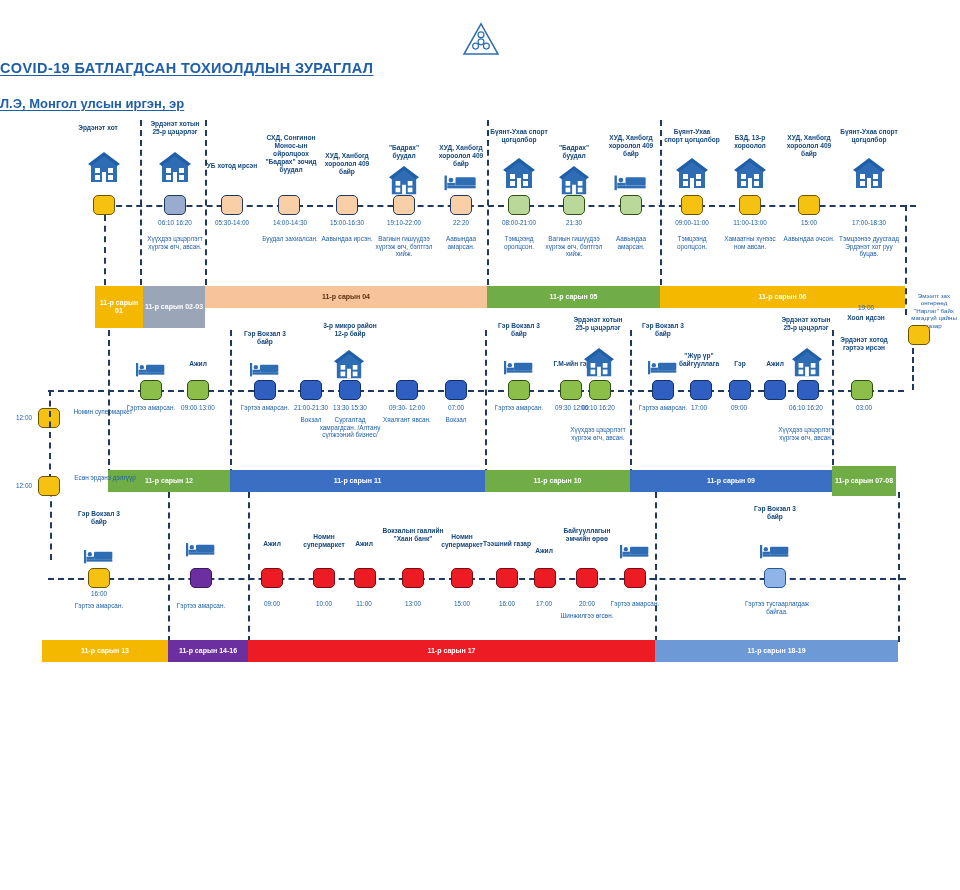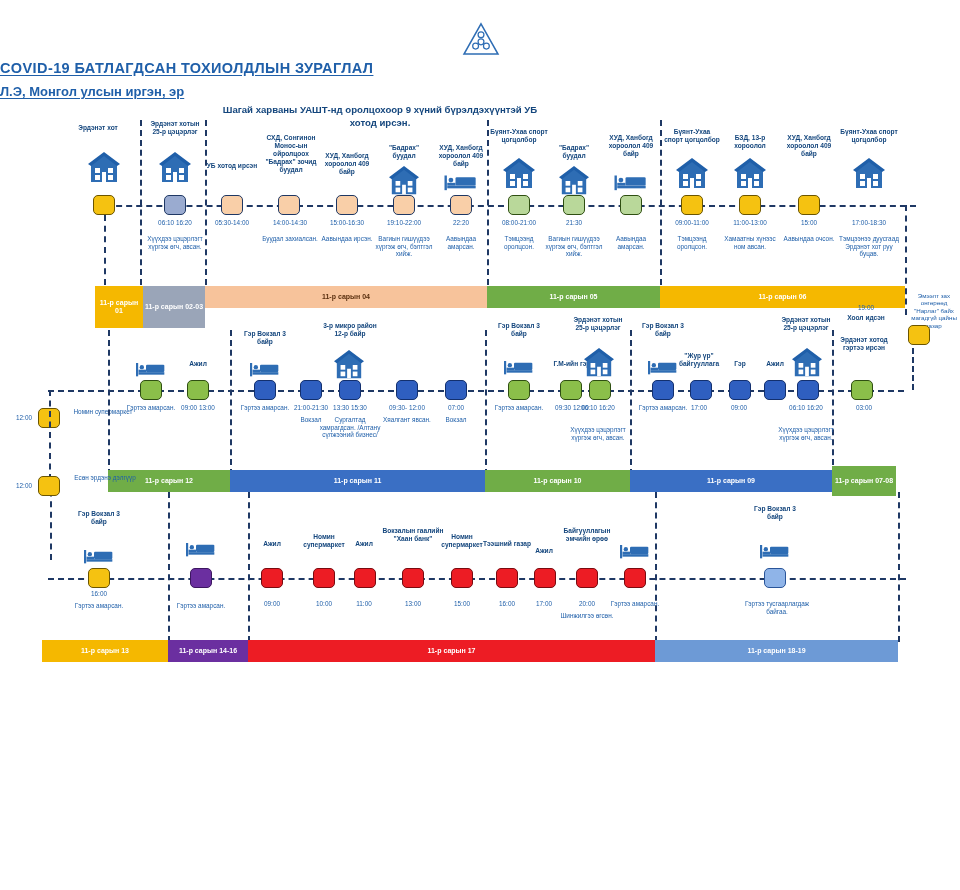--- a/index.html
+++ b/index.html
@@ -8,21 +8,21 @@
     font-family:"Liberation Sans","DejaVu Sans",sans-serif;
     color:#1f4e79;overflow:hidden;position:relative;
   }
   #stage{position:relative;width:960px;height:890px;}
 
   
   .hazard{position:absolute;left:462px;top:22px;width:38px;height:34px;}
   .title-wrap{position:absolute;left:0;top:60px;width:960px;}
   .title1{font-size:14.5px;font-weight:bold;letter-spacing:.4px;color:#1f5fa9;
           text-decoration:underline;text-underline-offset:2px;}
-  .title2{font-size:13px;font-weight:bold;color:#1f5fa9;margin-top:8px;
+  .title2{font-size:13px;font-weight:bold;color:#1f5fa9;margin-top:20px;
           text-decoration:underline;text-underline-offset:2px;}
   .subtitle{position:absolute;left:215px;top:104px;width:330px;text-align:center;
             font-size:9.6px;font-weight:bold;color:#14467d;line-height:1.35;}
 
   
   .t{position:absolute;text-align:center;color:#1f5fa9;line-height:1.2;}
   .place{font-size:6.6px;font-weight:bold;color:#14467d;}
   .time{font-size:6.4px;color:#1f5fa9;}
   .act{font-size:6.4px;color:#1f5fa9;}
 
@@ -70,21 +70,20 @@
     <circle cx="20" cy="21" r="3.1" fill="none" stroke="#2e6db4" stroke-width="1.3"></circle>
     <circle cx="20" cy="13.5" r="3.1" fill="none" stroke="#2e6db4" stroke-width="1.3"></circle>
     <circle cx="14.3" cy="25.5" r="3.1" fill="none" stroke="#2e6db4" stroke-width="1.3"></circle>
     <circle cx="25.7" cy="25.5" r="3.1" fill="none" stroke="#2e6db4" stroke-width="1.3"></circle>
   </svg>
 
   <div class="title-wrap">
     <div class="title1">COVID-19 БАТЛАГДСАН  ТОХИОЛДЛЫН ЗУРАГЛАЛ</div>
     <div class="title2">Л.Э, Монгол улсын иргэн,  эр</div>
   </div>
-  <div class="subtitle">Шагай харваны УАШТ-нд  оролцохоор 9 хүний бүрэлдэхүүнтэй УБ  хотод ирсэн.</div>
 
   <div class="hline" style="left:96px;top:205px;width:820px;"></div>
 
   <div class="vline" style="left:140px;top:120px;height:165px;"></div>
   <div class="vline" style="left:205px;top:120px;height:165px;"></div>
   <div class="vline" style="left:487px;top:120px;height:165px;"></div>
   <div class="vline" style="left:660px;top:120px;height:165px;"></div>
   <div class="vline" style="left:905px;top:205px;height:110px;"></div>
 
   <div class="t place" style="left:60px;top:124px;width:76px;">Эрдэнэт хот</div>

